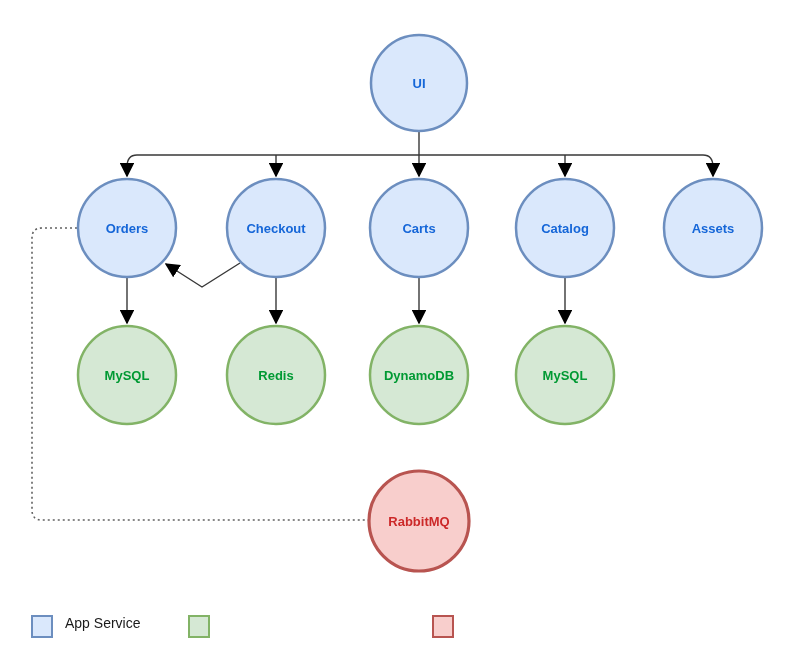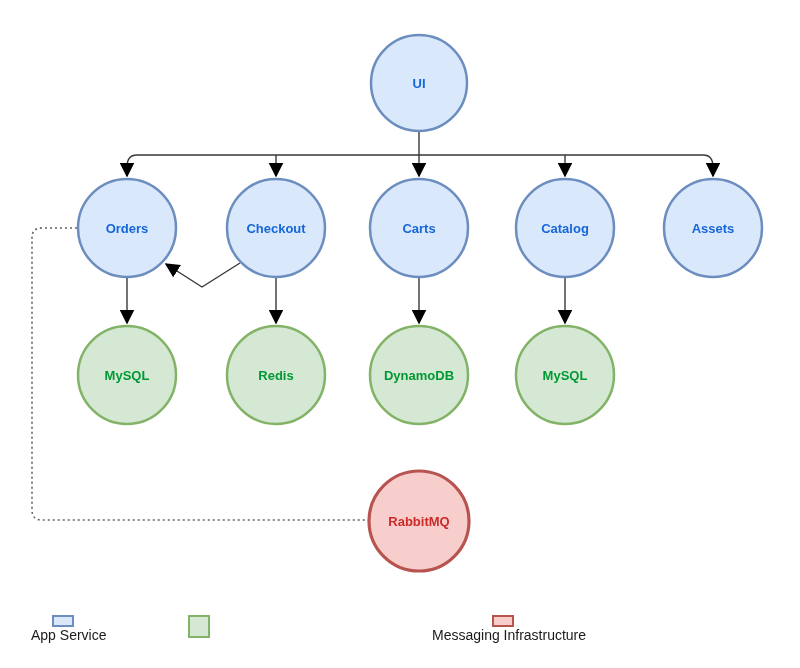--- a/index.html
+++ b/index.html
@@ -39,23 +39,21 @@
     fill: none;
     stroke: #616161;
     stroke-width: 1.6;
     stroke-dasharray: 2 3;
   }
   
   .legend-item {
     position: absolute;
     top: 615;
     display: flex;
-    align-items: center;
     height: 28px;
-    flex-direction: column;
   }
   .legend-swatch {
     width: 22px;
     height: 23px;
     border-width: 2.5px;
     border-style: solid;
     margin-right: 12px;
     box-sizing: border-box;
   }
   .swatch-app        { background: #dae8fc; border-color: #6c8ebf; }
@@ -158,15 +156,14 @@
 <div>
   <div class="legend-item" id="legend-item-app">
     <span class="legend-swatch swatch-app"></span>
     <span class="legend-label">App Service</span>
   </div>
   <div class="legend-item" id="legend-item-persistence">
     <span class="legend-swatch swatch-persistence"></span>
   </div>
   <div class="legend-item" id="legend-item-messaging">
     <span class="legend-swatch swatch-messaging"></span>
-    <span class="legend-label">Messaging Infrastructure</span>
   </div>
 </div>
 
 </body></html>

